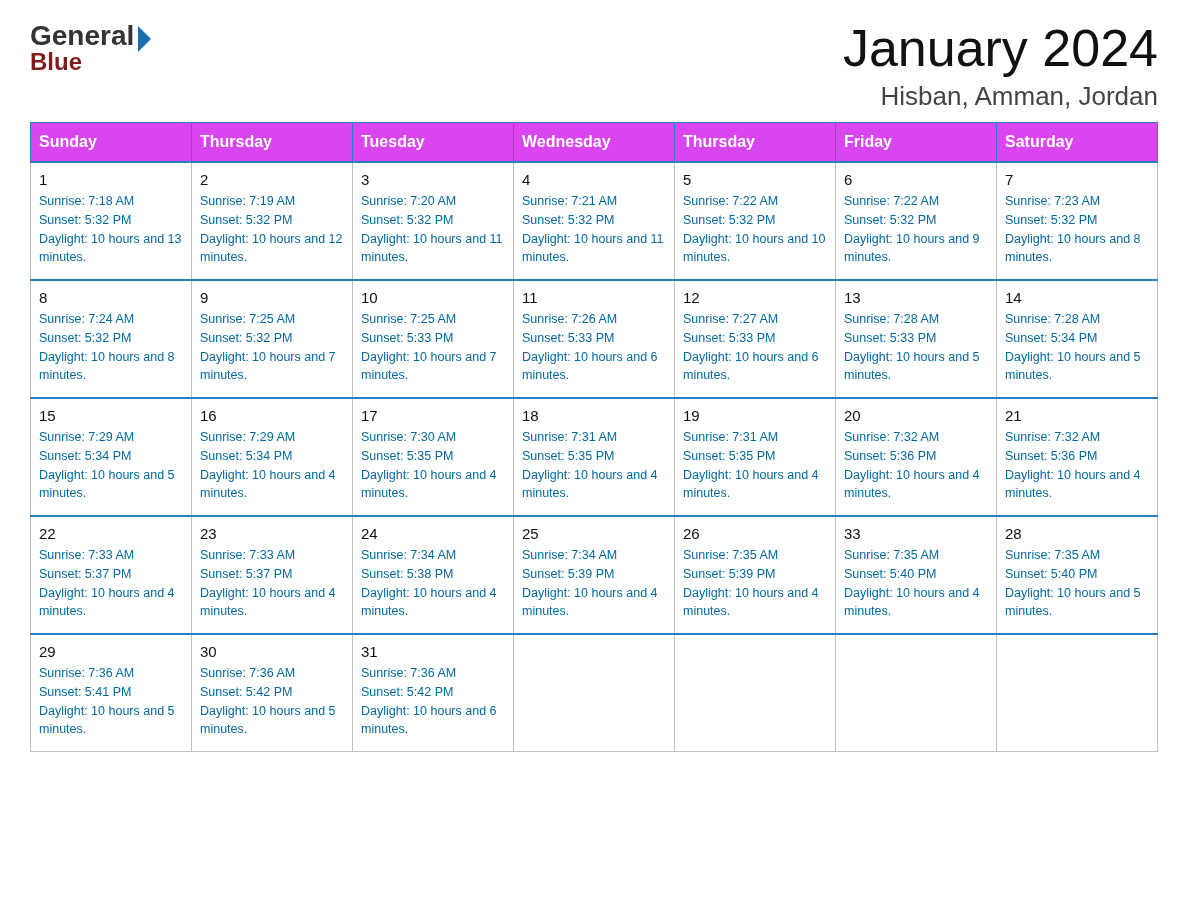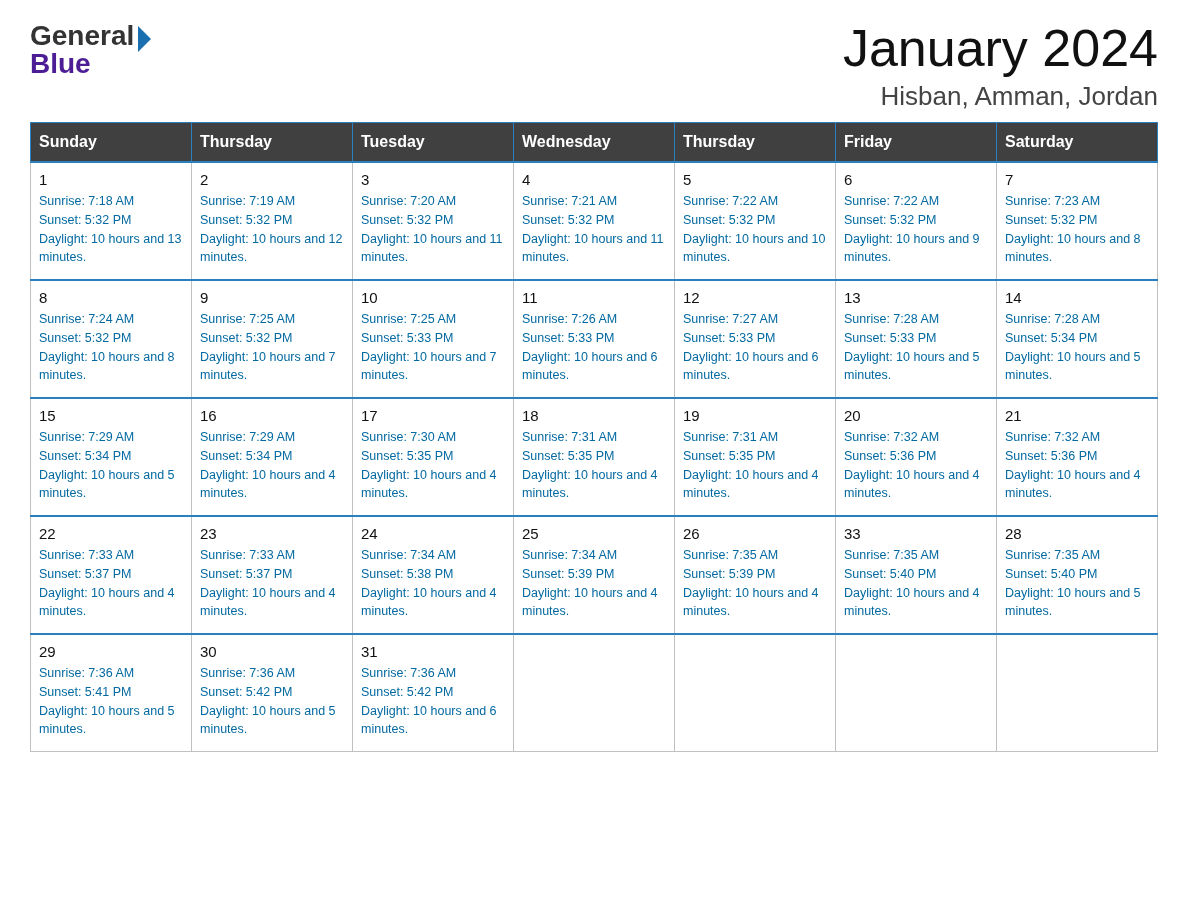--- a/index.html
+++ b/index.html
@@ -38,21 +38,21 @@
       font-size: 26px;
       color: #444;
       margin-top: 4px;
     }
     .calendar-table {
       width: 100%;
       border-collapse: collapse;
       margin-top: 10px;
     }
     .calendar-table th {
-      background-color: #404040;
+      background-color: #d946ef;
       color: #fff;
       font-size: 16px;
       font-weight: bold;
       padding: 10px 8px;
       text-align: left;
       border: 1px solid #2a7fc1;
     }
     .calendar-table td {
       vertical-align: top;
       padding: 8px 8px 12px 8px;
@@ -94,21 +94,21 @@
       <div style="
         width: 0;
         height: 0;
         border-left: 13px solid #1a6faf;
         border-top: 13px solid transparent;
         border-bottom: 13px solid transparent;
         margin-left: 4px;
         margin-top: 4px;
       "></div>
     </div>
-    <span style="font-size:28px;font-weight:bold;color:#4c1d95;margin-top:-4px;">Blue</span>
+    <span style="font-size:24px;font-weight:bold;color:#7f1d1d;margin-top:-4px;">Blue</span>
   </div>
   <div class="title-block">
     <div class="month-title">January 2024</div>
     <div class="location">Hisban, Amman, Jordan</div>
   </div>
 </div>
 
 <table class="calendar-table">
   <thead>
     <tr>

